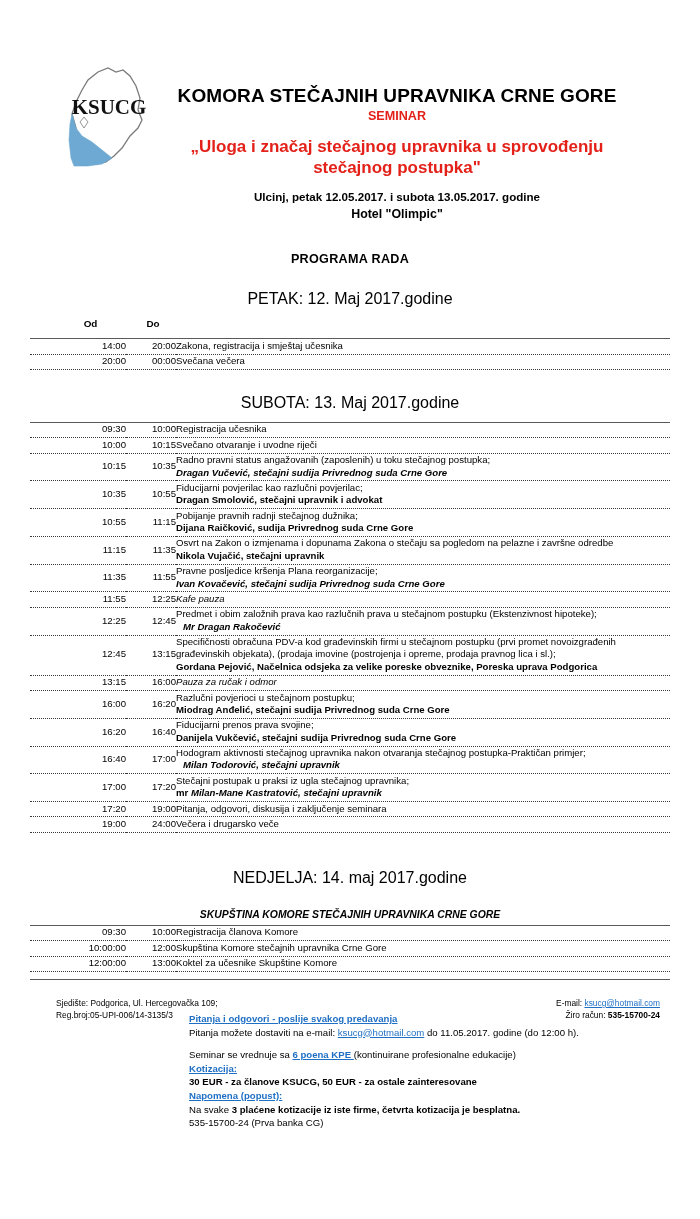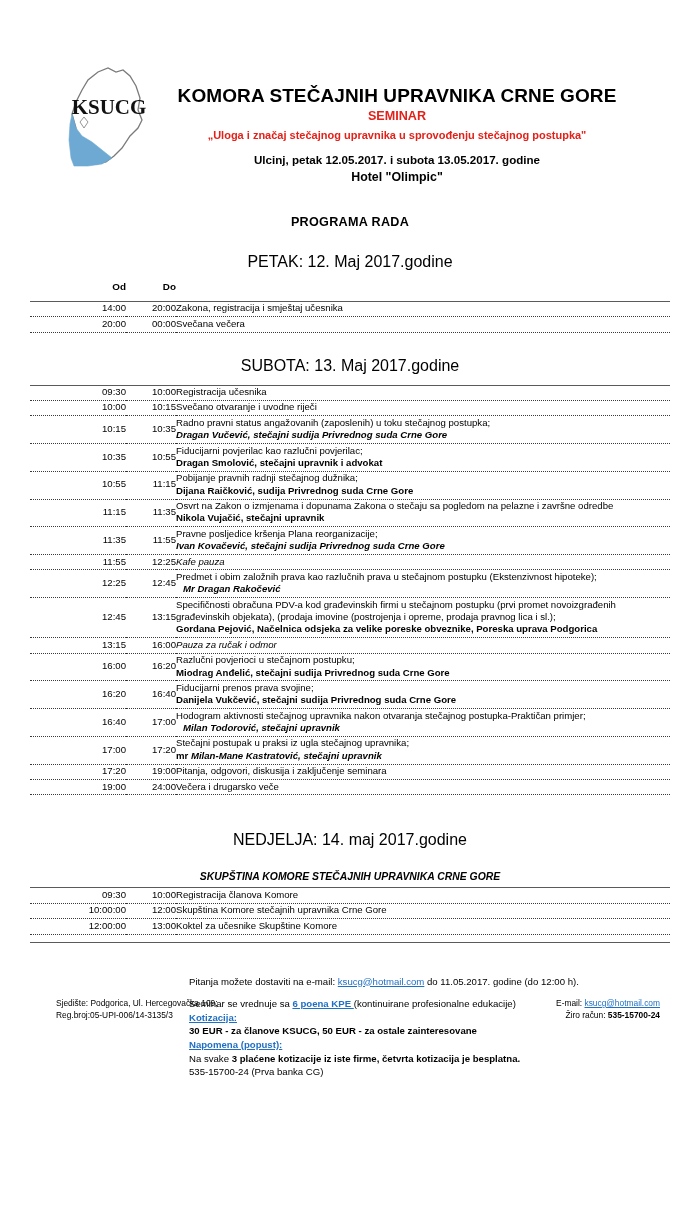--- a/index.html
+++ b/index.html
@@ -53,24 +53,24 @@
     letter-spacing: 0.1px;
     line-height: 1.22;
   }
   .t-seminar {
     font-size: 12.6px;
     font-weight: bold;
     line-height: 1.3;
     margin-top: 1px;
   }
   .t-subject {
-    font-size: 11px;
+    font-size: 17px;
     font-weight: bold;
     line-height: 1.28;
-    margin-top: 3px;
+    margin-top: 11px;
     padding: 0 14px;
   }
   .t-place {
     font-size: 11.6px;
     font-weight: bold;
     line-height: 1.3;
     margin-top: 10px;
   }
   .t-hotel {
     font-size: 12.4px;
@@ -111,21 +111,21 @@
     table-layout: fixed;
     font-size: 9.6px;
   }
   table.sched col.c-od { width: 96px; }
   table.sched col.c-do { width: 50px; }
   table.sched col.c-desc { width: auto; }
 
   .head-row th {
     font-size: 9.9px;
     font-weight: bold;
-    text-align: right;
+    text-align: center;
     padding: 0 0 9px 0;
     border: none;
   }
   .head-row th.h-od { padding-left: 25px; }
   .head-row th.h-do { padding-left: 4px; margin-top: 17px; }
 
   table.sched td {
     vertical-align: middle;
     padding: 0.5px 0 1.5px 0;
     border-top: 1px dotted #3a3a3a;
@@ -437,20 +437,23 @@
               <span class="ln ">Koktel za učesnike Skupštine Komore</span>
             </td>
           </tr>
         </tbody>
       </table>
       <div class="table-end"></div>
     </div>
 
   <div class="info">
     <div class="row">
+      <span class="lnk" style="color: rgb(31, 111, 196);">Pitanja i odgovori - poslije svakog predavanja</span>
+    </div>
+    <div class="row">
       <span>Pitanja možete dostaviti  na e-mail: </span><span class="lnk-plain" style="color: rgb(31, 111, 196);">ksucg@hotmail.com</span><span> do 11.05.2017. godine (do 12:00 h).</span>
     </div>
     <div class="gap"></div>
     <div class="row">
       <span>Seminar se vrednuje sa </span><span class="lnk" style="color: rgb(31, 111, 196);">6 poena KPE </span><span>(kontinuirane profesionalne edukacije)</span>
     </div>
     <div class="row">
       <span class="lnk" style="color: rgb(31, 111, 196);">Kotizacija:</span>
     </div>
     <div class="row bold">30 EUR - za članove KSUCG, 50 EUR - za ostale zainteresovane</div>

